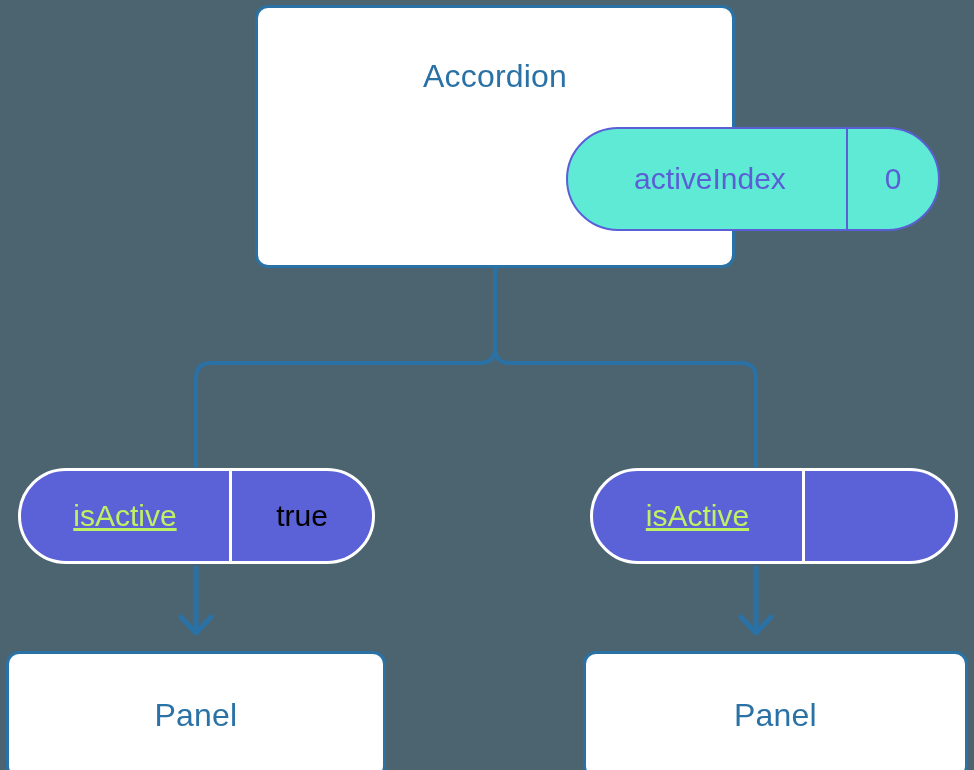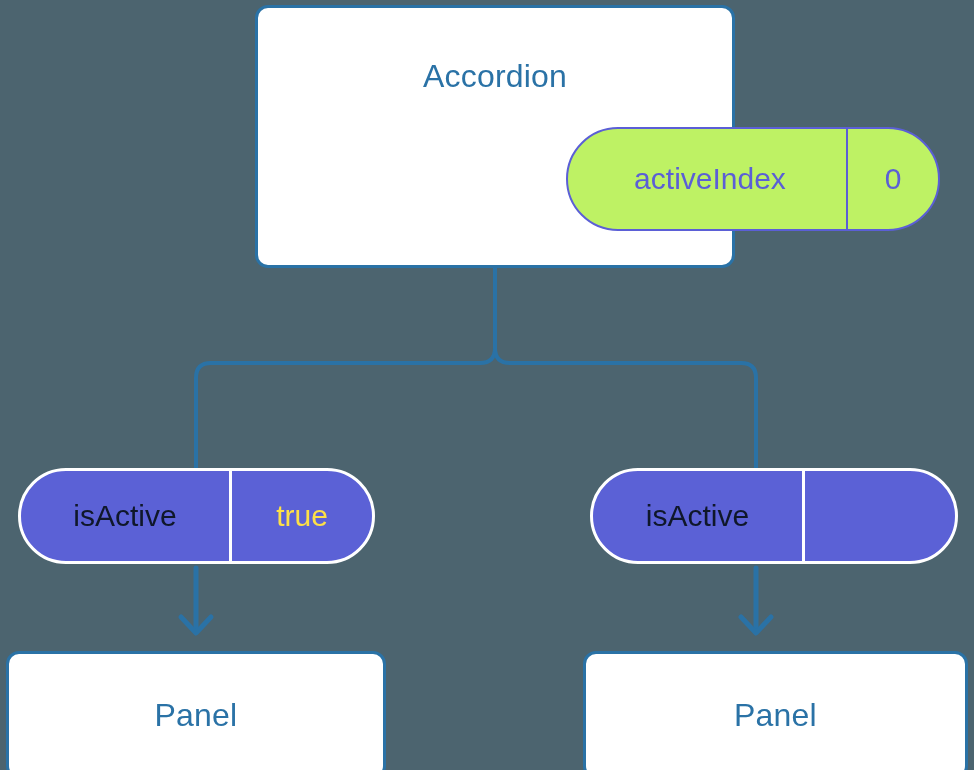--- a/index.html
+++ b/index.html
@@ -96,46 +96,47 @@
   }
 
   
   #accordion-state-badge {
     left: 308px;
     top: 119px;
     width: 374px;
     height: 104px;
     border: 2px solid #5b5fd6;
     border-radius: 52px;
-    background: #bef264;
+    background: #5eead4;
   }
   #accordion-state-badge .pill-key {
     width: 280px;
     color: #5b5fd6;
     border-right: 2px solid #5b5fd6;
     padding-left: 6px;
   }
   #accordion-state-badge .pill-val {
     flex: 1;
     color: #5b5fd6;
   }
 
   
   .pill-filled {
     height: 96px;
     border: 3px solid #ffffff;
     border-radius: 50px;
     background: #5b61d6;
   }
   .pill-filled .pill-key {
-    color: #0f172a;
+    color: #bef264;
     border-right: 3px solid #ffffff;
+    text-decoration: underline;
   }
   .pill-filled .pill-val {
-    color: #fde047;
+    color: #000000;
     flex: 1;
   }
   #pill-left {
     left: 18px;
     top: 468px;
     width: 357px;
   }
   #pill-left .pill-key { width: 211px; }
 
   #pill-right {

